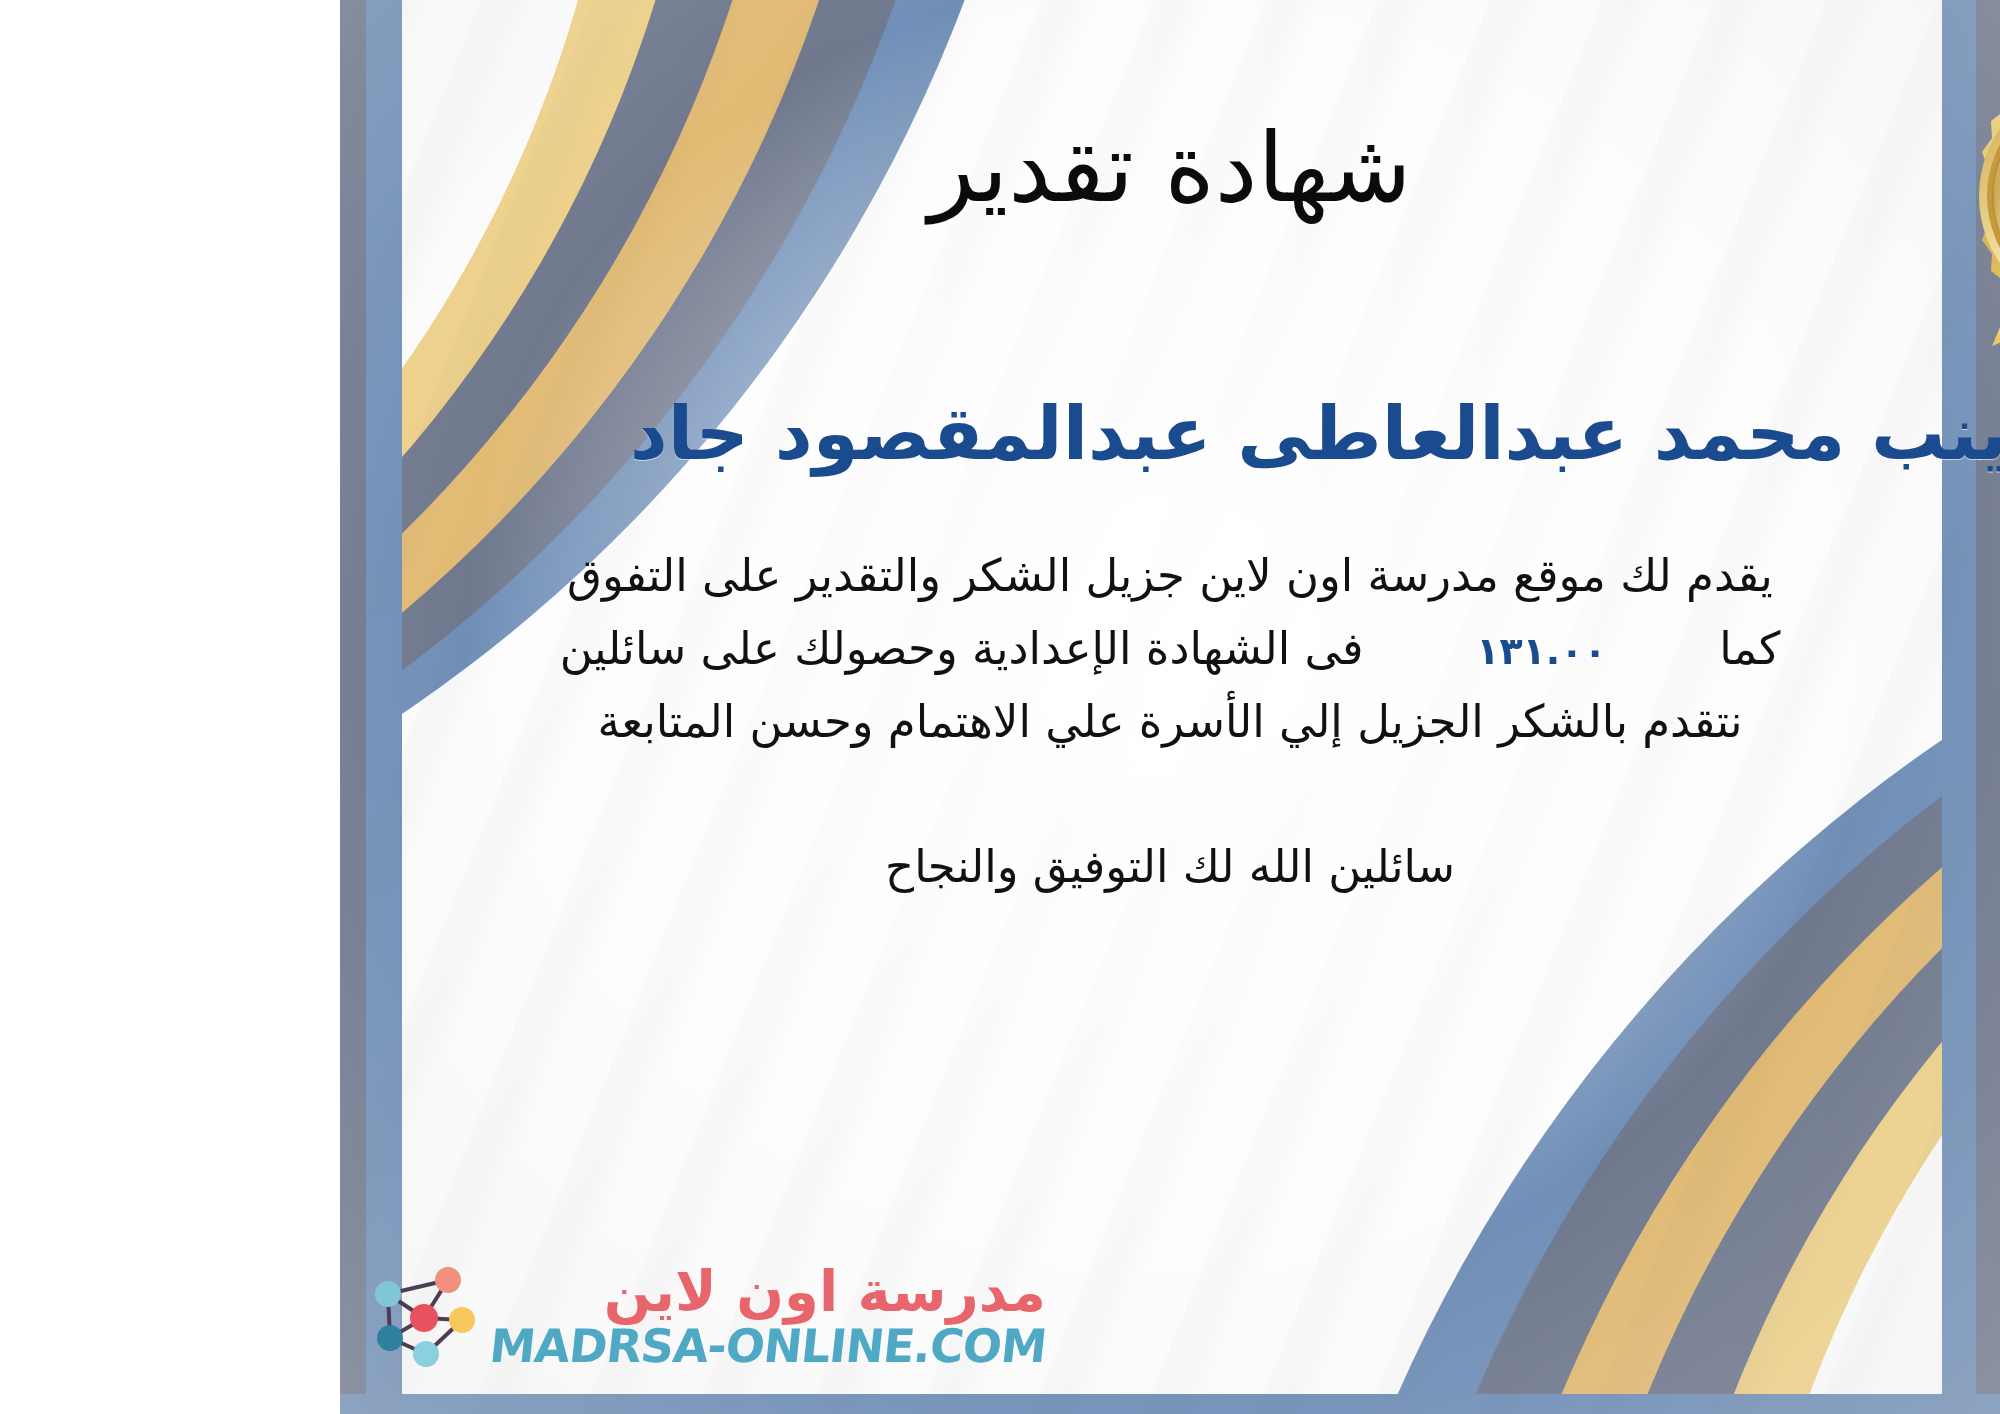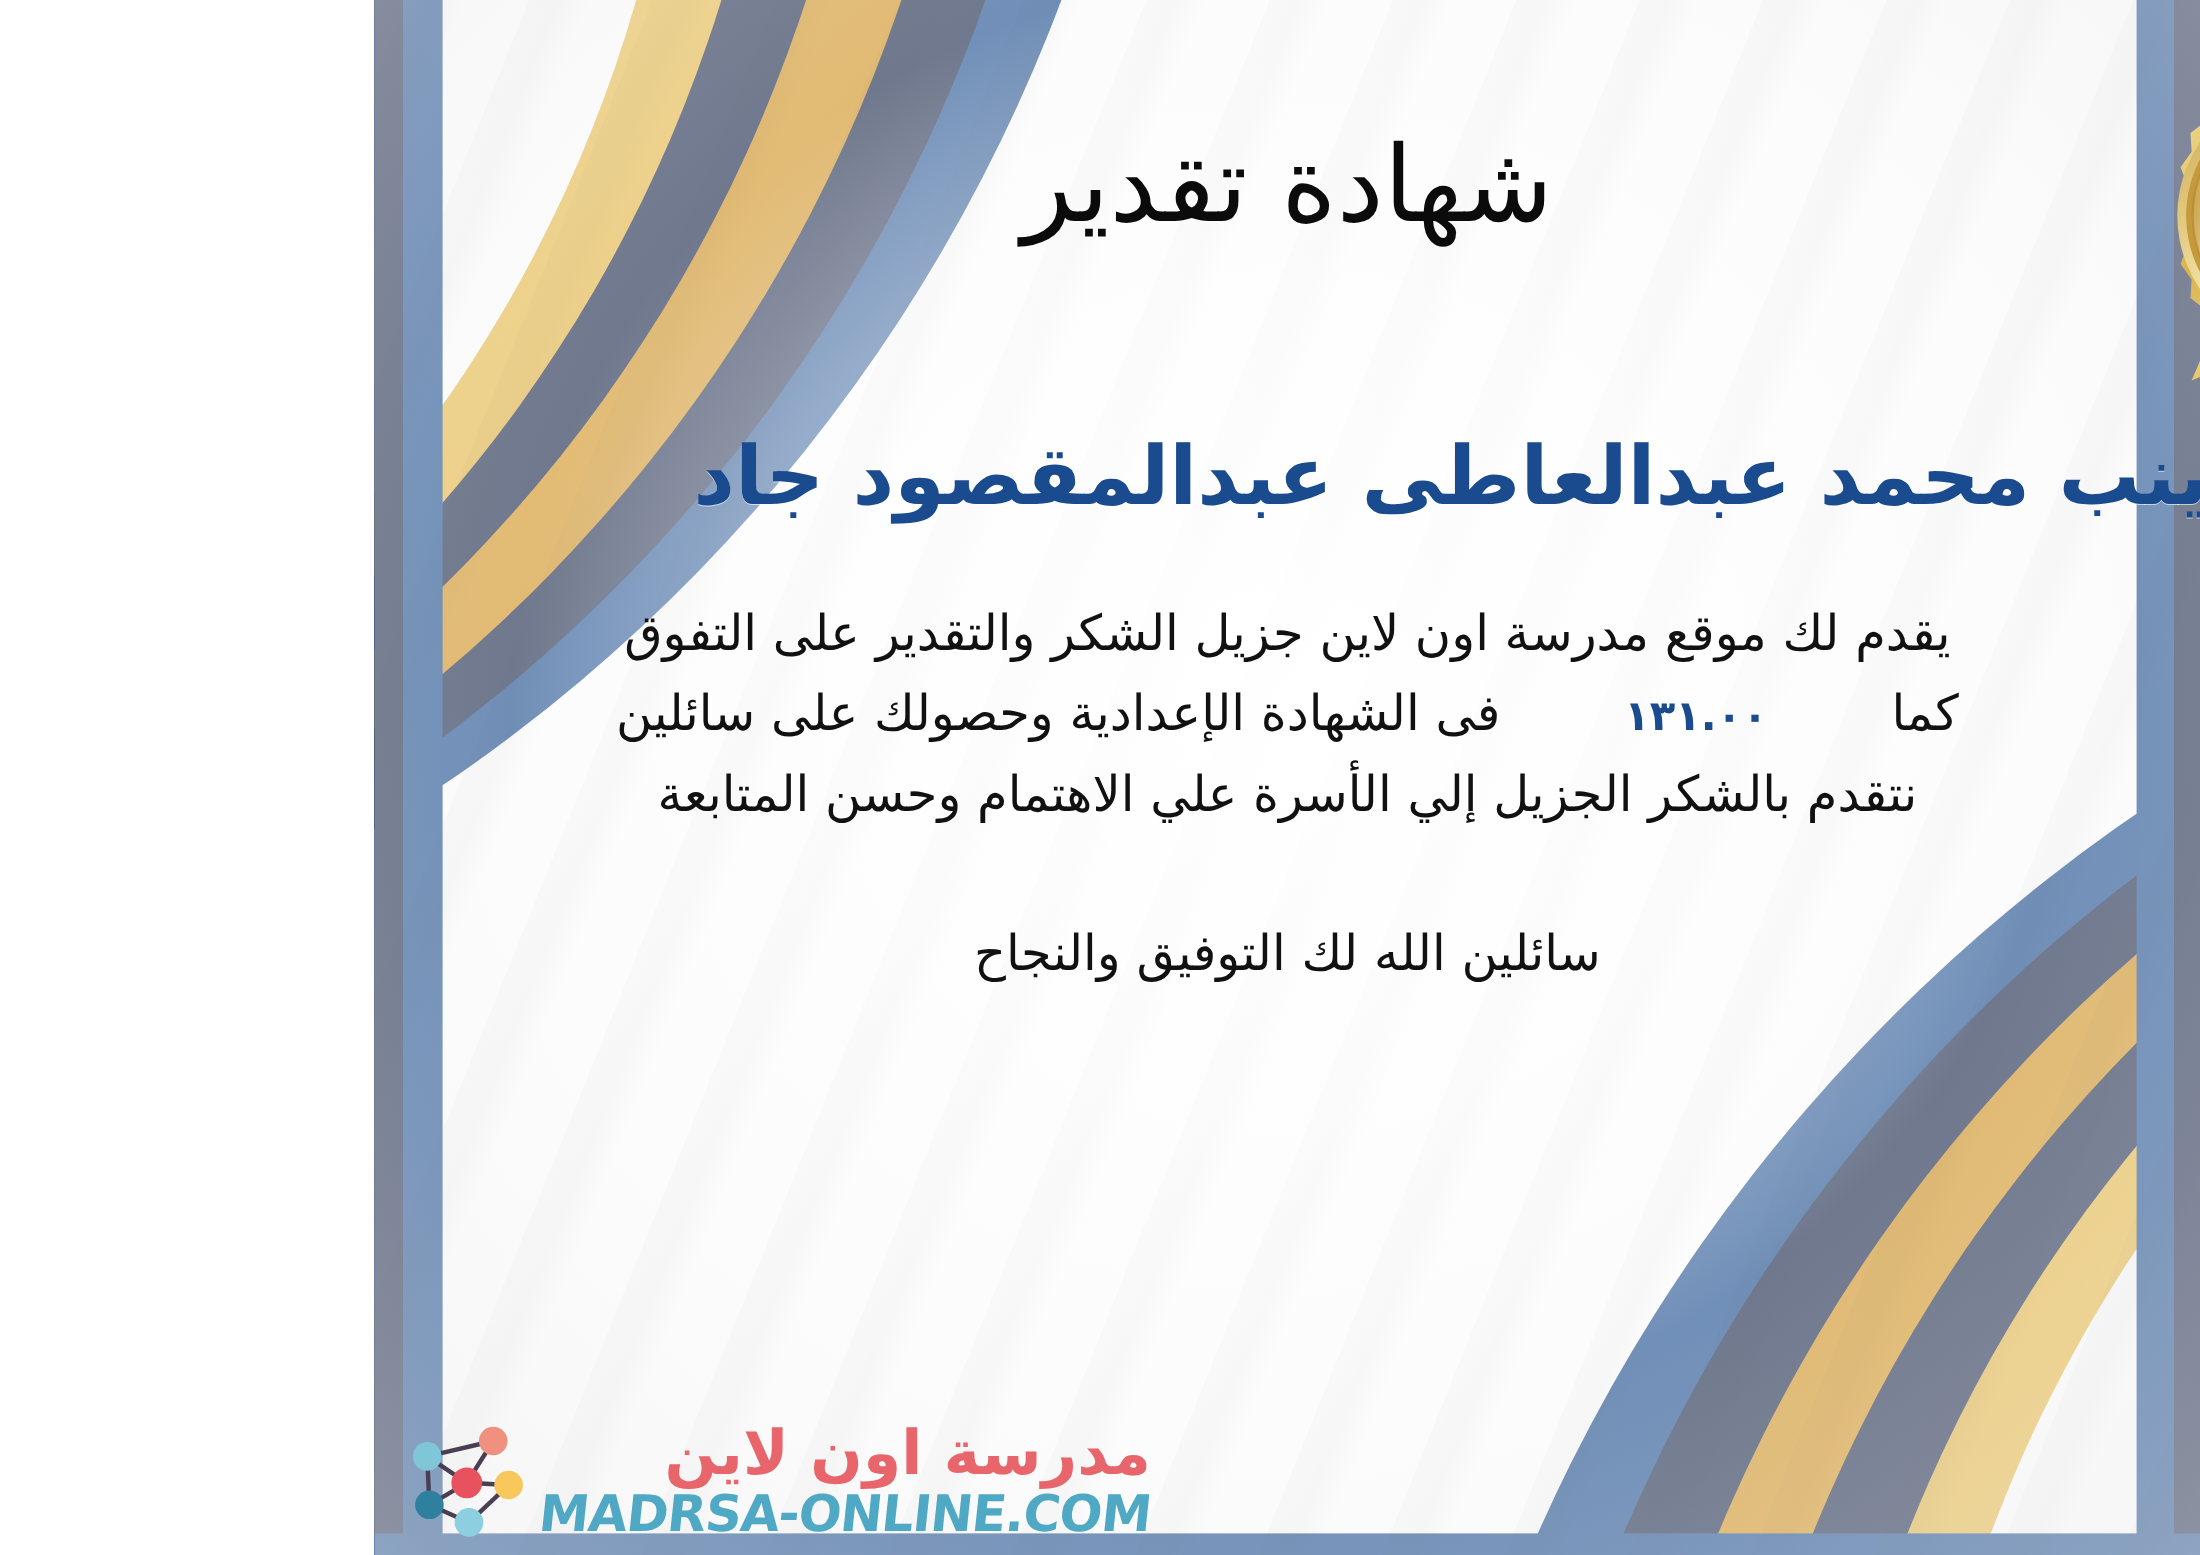--- a/index.html
+++ b/index.html
@@ -210,21 +210,21 @@
     line-height:1.5;
     color:#111111;
     text-align:center;
     direction:rtl;
     width:1580px;
   }
 
   
   .brand{
     position:absolute;
-    left:22px;bottom:8px;
+    left:22px;bottom:38px;
     z-index:9;
     display:flex;
     flex-direction:row-reverse;
     align-items:center;
     gap:10px;
     direction:rtl;
   }
   .brand-text{
     display:flex;
     flex-direction:column;

